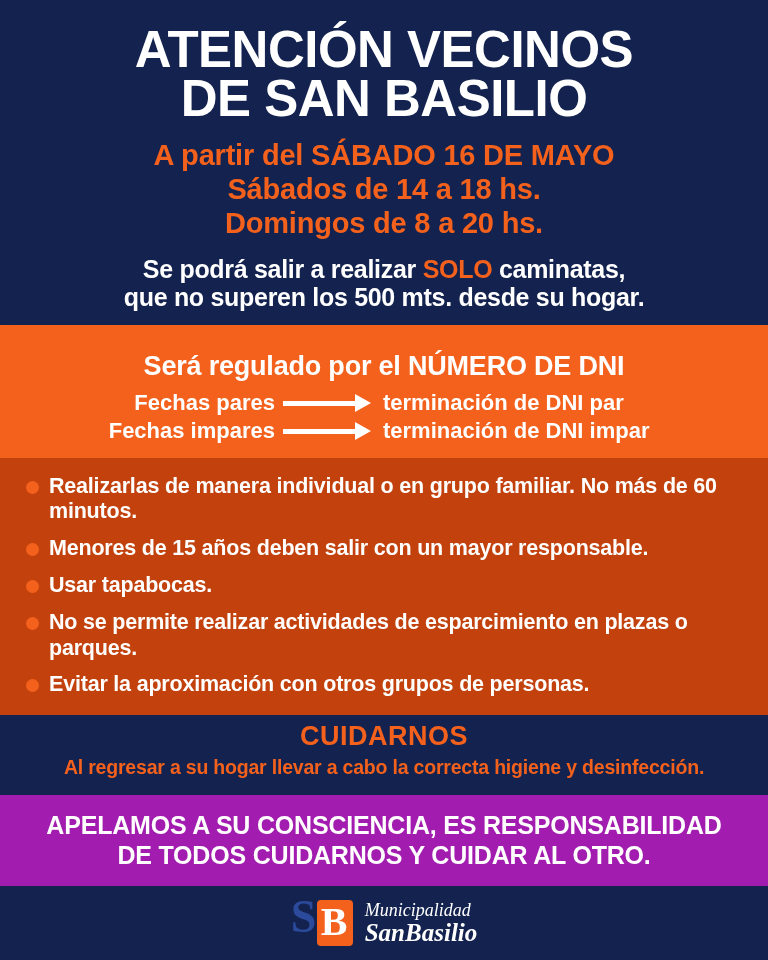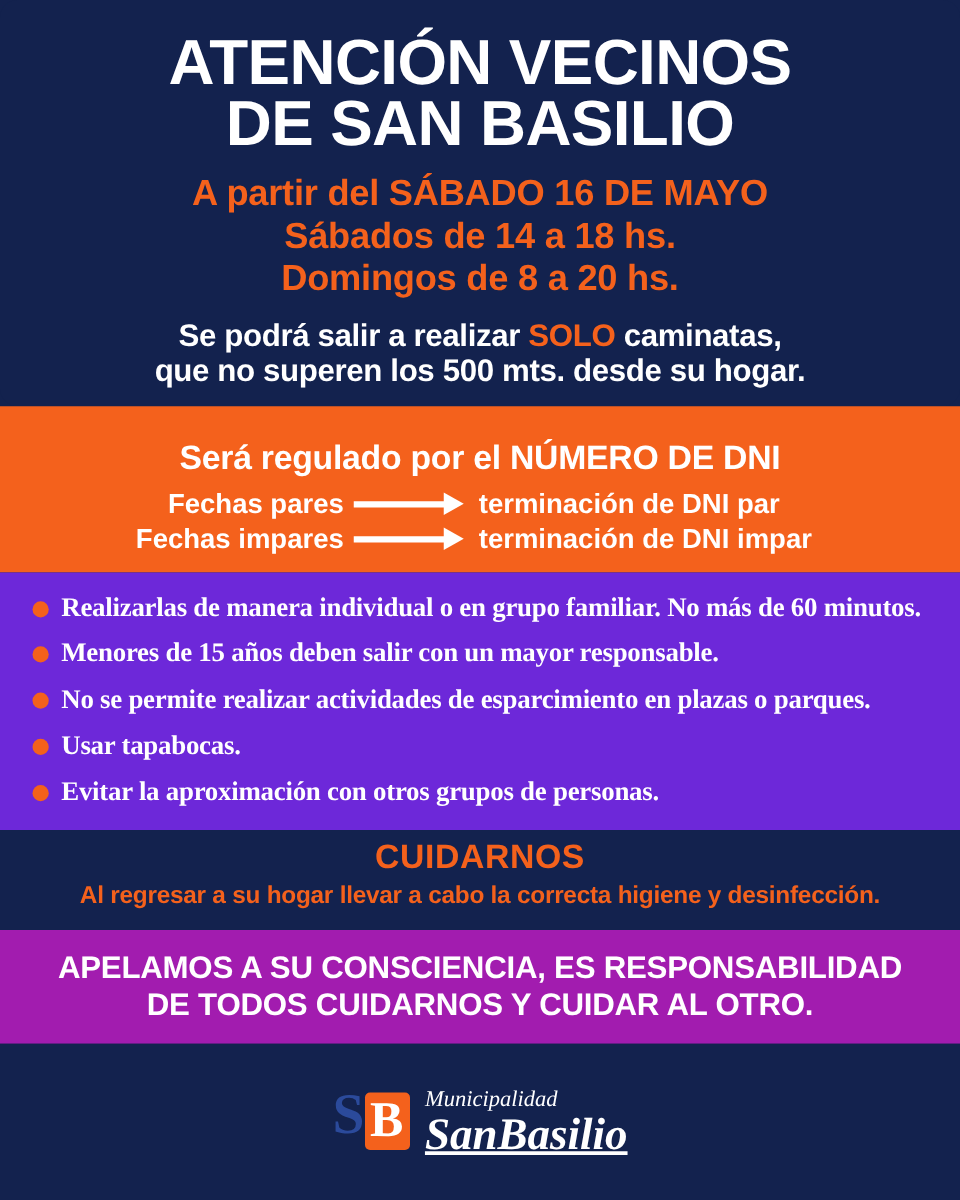--- a/index.html
+++ b/index.html
@@ -120,24 +120,23 @@
     color: #ffffff;
     font-size: 22px;
     font-weight: bold;
     width: 300px;
     text-align: left;
     padding-left: 4px;
   }
 
   
   .rules-block {
-    background: #6d28d9;
+    background: #c2410c;
     padding: 16px 26px 6px 26px;
     flex: 0 0 auto;
-    font-family: Liberation Serif, serif;
   }
   .rule {
     display: flex;
     align-items: flex-start;
     margin-bottom: 11px;
   }
   .bullet {
     flex: 0 0 auto;
     width: 13px;
     height: 13px;
@@ -243,25 +242,24 @@
   }
   .logo-muni {
     color: #ffffff;
     font-size: 18px;
     font-style: italic;
     font-family: "Liberation Serif", serif;
     margin-bottom: 1px;
   }
   .logo-name {
     color: #ffffff;
-    font-size: 36px;
+    font-size: 25px;
     font-style: italic;
     font-weight: bold;
     font-family: "Liberation Serif", serif;
-    text-decoration: underline;
   }
 </style>
 </head>
 <body>
 
 <div class="poster">
 
   <div class="top-block">
     <div class="title">
       <span>ATENCIÓN VECINOS</span>
@@ -306,25 +304,25 @@
     <div class="rule">
       <div class="bullet"></div>
       <div class="rule-text">Realizarlas de manera individual o en grupo familiar. No más de 60 minutos.</div>
     </div>
     <div class="rule">
       <div class="bullet"></div>
       <div class="rule-text">Menores de 15 años deben salir con un mayor responsable.</div>
     </div>
     <div class="rule">
       <div class="bullet"></div>
+      <div class="rule-text">Usar tapabocas.</div>
+    </div>
+    <div class="rule">
+      <div class="bullet"></div>
       <div class="rule-text">No se permite realizar actividades de esparcimiento en plazas o parques.</div>
-    </div>
-    <div class="rule">
-      <div class="bullet"></div>
-      <div class="rule-text">Usar tapabocas.</div>
     </div>
     <div class="rule">
       <div class="bullet"></div>
       <div class="rule-text">Evitar la aproximación con otros grupos de personas.</div>
     </div>
   </div>
 
   <div class="suggestion-block">
     <div class="suggestion-title">CUIDARNOS</div>
     <div class="suggestion-text">Al regresar a su hogar llevar a cabo la correcta higiene y desinfección.</div>

